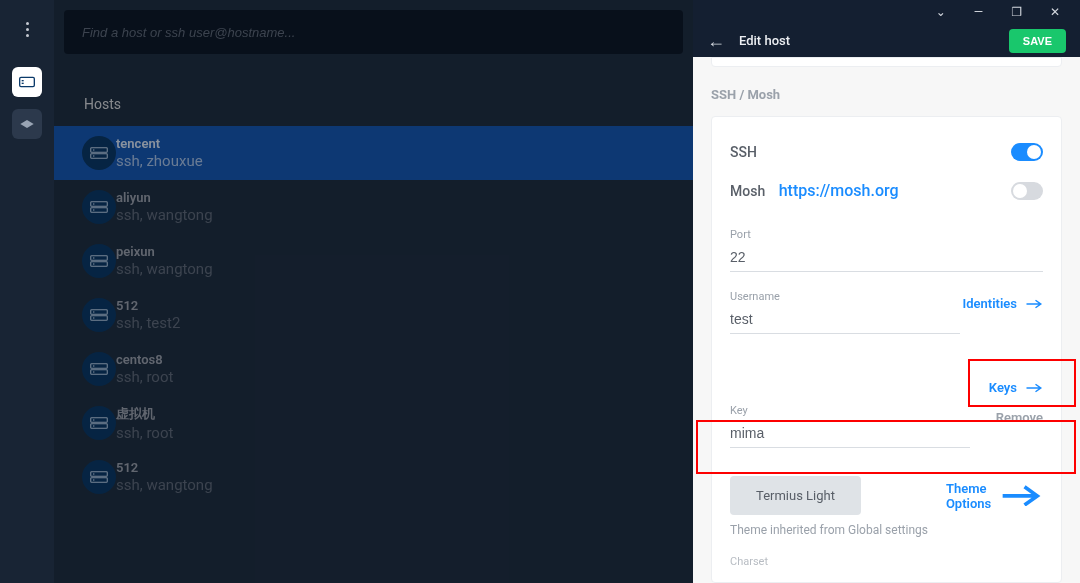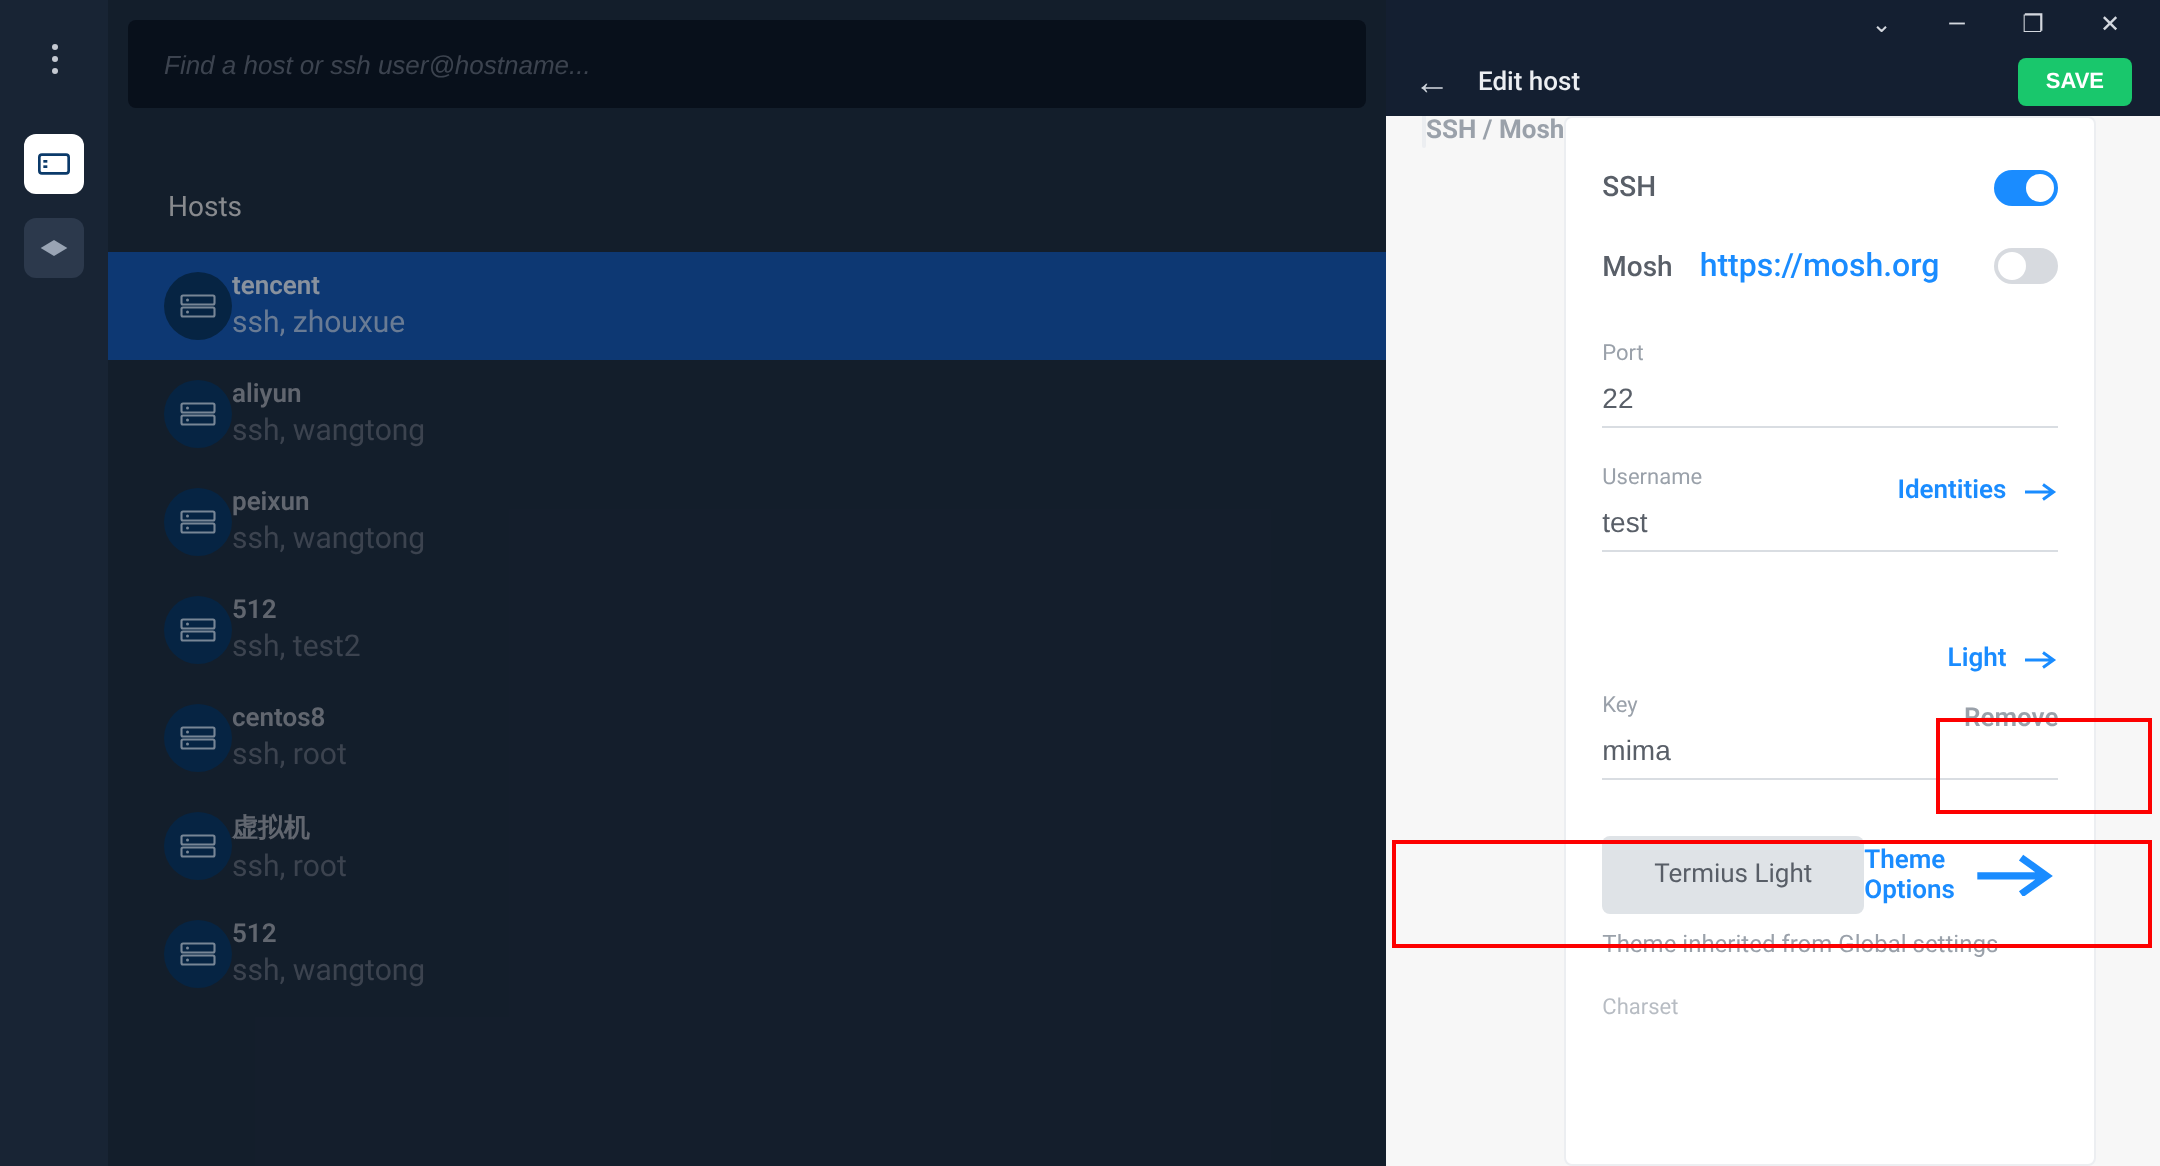--- a/index.html
+++ b/index.html
@@ -191,21 +191,21 @@
     font-size:11px;
     font-weight:600;
     cursor:pointer;
   }
 
   .panel-body {
     flex:1 1 auto;
     overflow:hidden;
     padding: 0 18px 0 18px;
     display:flex;
-    flex-direction:row;
+    flex-direction:column;
   }
   .stub-card {
     height: 16px;
     background: var(--panel-card);
     border-radius: 0 0 4px 4px;
     border:1px solid #eceef1;
     margin-bottom: 20px;
   }
   .panel-section-label {
     color: var(--panel-label);
@@ -467,21 +467,21 @@
         <div class="field-link">
           <span>Identities</span>
           <svg class="arrow-svg" viewBox="0 0 24 12">
               <path d="M2 6 H20 M14 1 L21 6 L14 11"></path>
             </svg>
         </div>
       </div>
 
       <div class="field" style="margin-top:40px;">
         <div class="field-link">
-          <span>Light</span>
+          <span>Keys</span>
           <svg class="arrow-svg" viewBox="0 0 24 12">
               <path d="M2 6 H20 M14 1 L21 6 L14 11"></path>
             </svg>
         </div>
       </div>
 
       <div class="field" style="margin-top:30px;">
         <label class="field-label">Key</label>
         <input class="field-input" style="max-width: 240px;" value="mima">
         <div class="field-link remove-link">

